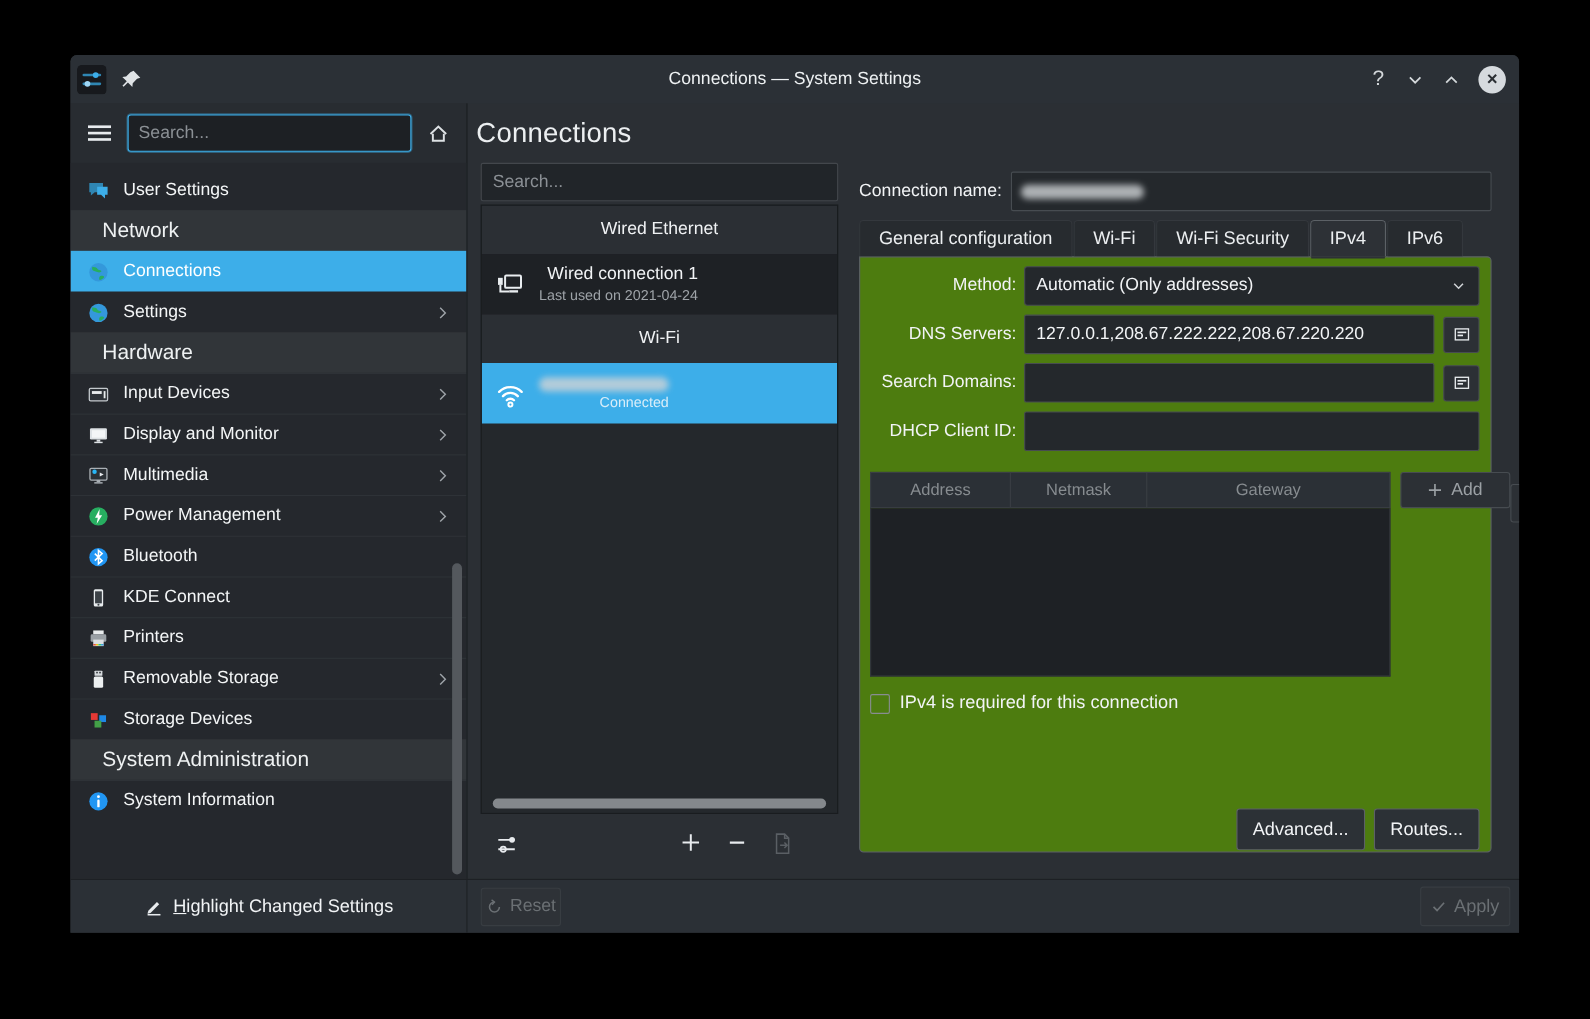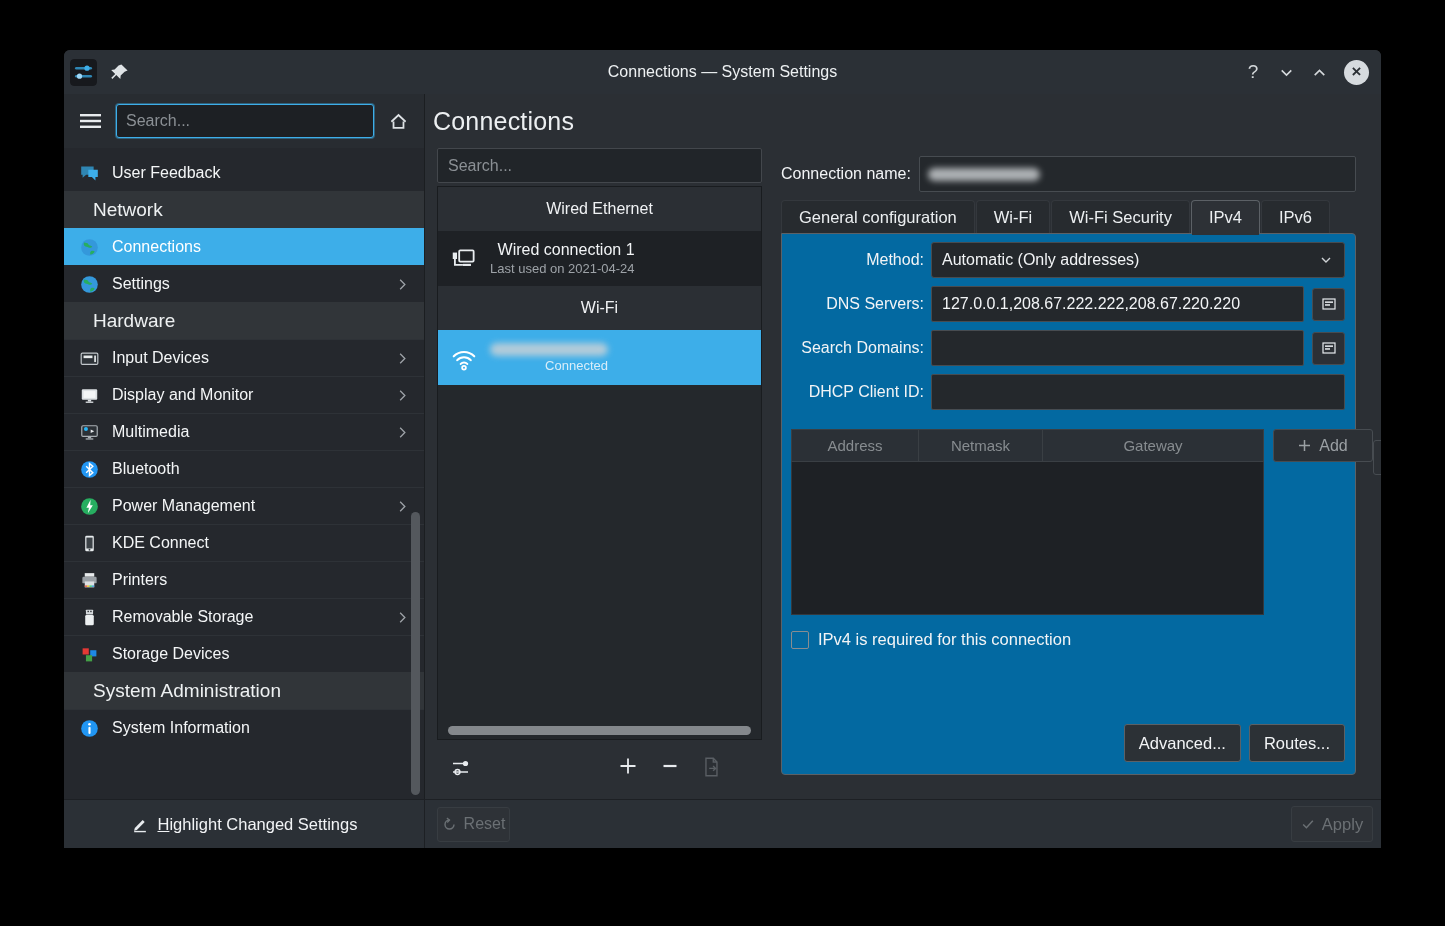--- a/index.html
+++ b/index.html
@@ -87,22 +87,22 @@
   .name-row .nlabel{font-size:16px;color:#f2f4f6;flex:none;}
   .name-input{flex:1;margin-left:8px;height:36px;background:#24282c;border:1px solid #474c51;
     border-radius:2px;position:relative;box-sizing:border-box;}
   .name-input .redacted-blob{position:absolute;left:8px;top:11px;width:112px;}
   .tabs{display:flex;margin-top:8px;flex:none;position:relative;z-index:2;}
   .tab{height:33px;display:flex;align-items:center;padding:0 17px;font-size:16.5px;color:#eceff1;
     background:#272b2f;border:1px solid #34383d;border-bottom:none;border-radius:4px 4px 0 0;
     margin-right:1px;box-sizing:border-box;position:relative;}
   .tab.active{background:#2d3136;border:1px solid #5c6166;border-bottom:none;}
   .tab.active::after{content:"";position:absolute;left:0;right:0;bottom:-2px;height:2px;background:#2d3136;}
-  .tab-panel{border:1px solid #5c6166;border-radius:0 4px 4px 4px;background:#0369a1;height:542px;
-    box-sizing:border-box;padding:8px 10px 12px 9px;display:flex;flex-direction:column;
+  .tab-panel{border:1px solid #5c6166;border-radius:0 4px 4px 4px;background:#4d7c0f;height:542px;
+    box-sizing:border-box;padding:8px 10px 1px 9px;display:flex;flex-direction:column;
     position:relative;z-index:1;}
   .form-row{display:flex;align-items:center;margin-bottom:8px;flex:none;}
   .form-label{width:133px;flex:none;text-align:right;margin-right:7px;font-size:16px;color:#f2f4f6;}
   .combo{width:440px;height:36px;box-sizing:border-box;background:#24282c;border:1px solid #474c51;
     border-radius:3px;display:flex;align-items:center;padding:0 10px;color:#f2f4f6;font-size:16px;}
   .combo .cv{flex:1;}
   .txt-input{height:36px;box-sizing:border-box;background:#24282c;border:1px solid #474c51;
     border-radius:2px;color:#f2f4f6;font-size:16px;padding:0 10px;outline:none;font-family:inherit;}
   .txt-input.dns{width:402px;}
   .txt-input.sdom{width:402px;}
@@ -195,21 +195,21 @@
           </span>
       </div>
       <div class="sidebar-list" id="sidebar-list">
           <div class="side-item">
             <span class="ic">
               <svg width="19" height="19" viewBox="0 0 16 16">
                 <path d="M1 2h10.5v7H5.2L2.2 11.6V9H1z" fill="#2f86b3"></path>
                 <path d="M7 4.8h8v6.2h-2v2.8l-3-2.8H7z" fill="#3daee9"></path>
               </svg>
             </span>
-            <span>User Feedback</span>
+            <span>User Settings</span>
           </div>
           <div class="side-header">
             <span>Network</span>
           </div>
           <div class="side-item selected">
             <span class="ic">
               <svg width="19" height="19" viewBox="0 0 16 16">
                 <circle cx="8" cy="8" r="7" fill="#3498db"></circle>
                 <path d="M3.4 3.7c1.6.6 3-.1 3.6 1.5.5 1.4 2.4.9 3.3 1.9-.4 1.2-2 1.3-3.1.8-1.2-.5-2.4-.6-3.3-1.2-.8-.6-1-2.1-.5-3z" fill="#27ae60"></path>
                 <path d="M9.2 11.1c1-.6 2.6-.4 3.2.5-.8 1.3-2.1 2.2-3.6 2.4-.4-1-.4-2.2.4-2.9z" fill="#27ae60"></path>
@@ -279,39 +279,39 @@
             <span>Multimedia</span>
             <span class="chev">
               <svg width="15" height="15" viewBox="0 0 16 16">
                 <path d="M5.5 3 10.5 8 5.5 13" fill="none" stroke="#9ea3a8" stroke-width="1.4"></path>
               </svg>
             </span>
           </div>
           <div class="side-item">
             <span class="ic">
               <svg width="19" height="19" viewBox="0 0 16 16">
-                <circle cx="8" cy="8" r="7" fill="#2196f3"></circle>
-                <path d="M5.2 5.3l5.6 5.4-2.8 2.4V2.9l2.8 2.4-5.6 5.4" fill="none" stroke="#fff" stroke-width="1.2"></path>
-              </svg>
-            </span>
-            <span>Bluetooth</span>
-          </div>
-          <div class="side-item">
-            <span class="ic">
-              <svg width="19" height="19" viewBox="0 0 16 16">
                 <circle cx="8" cy="8" r="7" fill="#27ae60"></circle>
                 <path d="M8.9 2.3 5.4 9h2.1l-.9 4.7L10.8 7H8.6z" fill="#fff"></path>
               </svg>
             </span>
             <span>Power Management</span>
             <span class="chev">
               <svg width="15" height="15" viewBox="0 0 16 16">
                 <path d="M5.5 3 10.5 8 5.5 13" fill="none" stroke="#9ea3a8" stroke-width="1.4"></path>
               </svg>
             </span>
+          </div>
+          <div class="side-item">
+            <span class="ic">
+              <svg width="19" height="19" viewBox="0 0 16 16">
+                <circle cx="8" cy="8" r="7" fill="#2196f3"></circle>
+                <path d="M5.2 5.3l5.6 5.4-2.8 2.4V2.9l2.8 2.4-5.6 5.4" fill="none" stroke="#fff" stroke-width="1.2"></path>
+              </svg>
+            </span>
+            <span>Bluetooth</span>
           </div>
           <div class="side-item">
             <span class="ic">
               <svg width="19" height="19" viewBox="0 0 16 16">
                 <rect x="4.4" y="1.4" width="7.2" height="13.2" rx="1.2" fill="#e8ecee"></rect>
                 <rect x="5.4" y="3" width="5.2" height="9.2" fill="#3c4247"></rect>
                 <circle cx="8" cy="13.3" r=".8" fill="#3c4247"></circle>
               </svg>
             </span>
             <span>KDE Connect</span>

